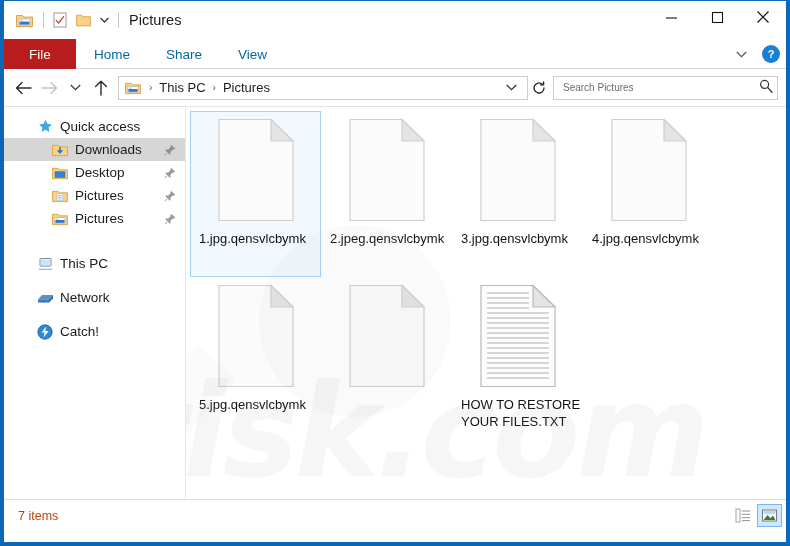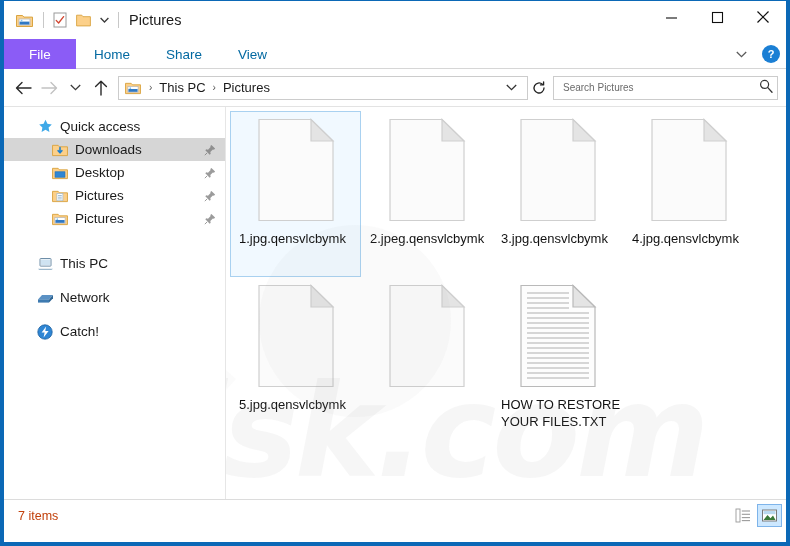--- a/index.html
+++ b/index.html
@@ -81,21 +81,21 @@
   }
   .tab {
     display: flex; align-items: center; justify-content: center;
     padding: 0 18px;
     font-size: 13.5px;
     color: #0369a1;
     height: 30px;
     white-space: nowrap;
   }
   .tab.file {
-    background: #8b5cf6;
+    background: #b91c1c;
     color: #ffffff;
     min-width: 72px;
     padding: 0 12px;
   }
   #ribbon-right {
     position: absolute;
     right: 6px; top: 0;
     height: 30px;
     display: flex; align-items: center; gap: 10px;
   }
@@ -191,21 +191,21 @@
   .search-icon { color: #333; font-size: 13px; padding-left:3px;}
 
   
   #body {
     display: flex;
     height: 392px;
     background: #ffffff;
     position: relative;
   }
   #sidebar {
-    width: 222px;
+    width: 182px;
     flex: none;
     background: #ffffff;
     border-right: 1px solid #e6e6e6;
     padding-top: 8px;
     position: relative;
     z-index: 2;
   }
   .nav-item {
     height: 23px;
     display: flex;

